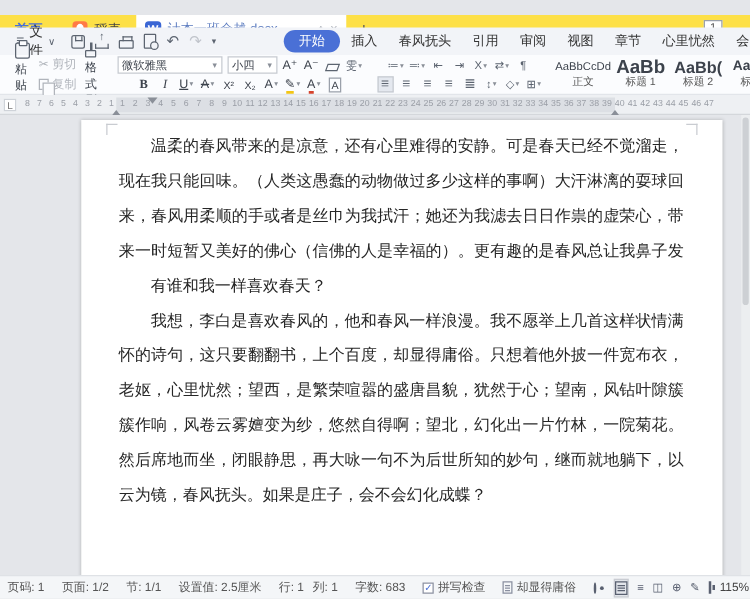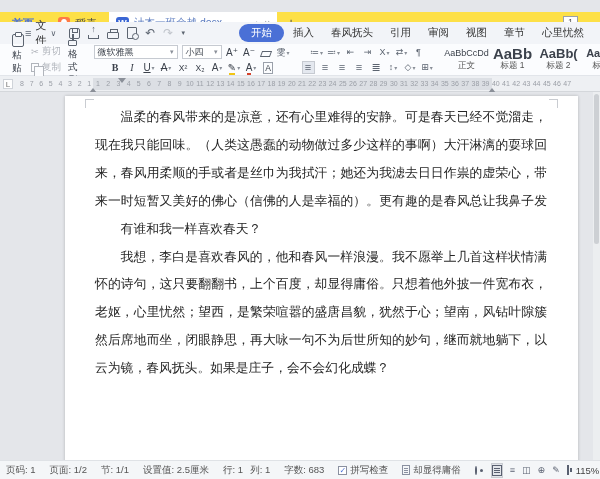--- a/index.html
+++ b/index.html
@@ -12,21 +12,21 @@
   .wtab.docer{color:#444}
   .docer-ic{width:12px;height:12px;background:#ff7a45;border-radius:3px;position:relative}
   .docer-ic:after{content:"";position:absolute;left:3px;top:2px;width:6px;height:8px;border-radius:50% 50% 50% 0;background:#fff}
   .wtab.doc{background:#fff;color:#5b7bbf;width:168px;padding:0 7px;justify-content:flex-start}
   .wlogo{width:13px;height:13px;background:#3a66d4;border-radius:3px;color:#fff;font-size:9px;font-weight:bold;text-align:center;line-height:13px;flex:0 0 auto}
   .doc-title{white-space:nowrap;overflow:hidden;text-overflow:ellipsis;font-size:10.5px;flex:1}
   .tab-ctl{color:#9aa0aa;font-size:10px;flex:0 0 auto}
   .plus{color:#555;font-size:14px;margin-left:10px}
   .badge1{position:absolute;right:22px;top:4px;width:15px;height:12px;border:1px solid #9aa0aa;background:#fff;font-size:9px;color:#555;text-align:center;line-height:11px}
   
-  #menubar{top:22px;height:22px;background:#f2f4f8;font-size:11px;color:#333;padding-left:20px;gap:2px}
+  #menubar{top:22px;height:22px;background:#f2f4f8;font-size:11px;color:#333;padding-left:8px;gap:2px}
   .filebtn{display:flex;align-items:center;gap:4px;padding:0 5px}
   .glyph{color:#5c6470}
   .qicons{display:flex;align-items:center;gap:8px;margin:0 6px}
   .ic{display:inline-block;position:relative}
   .ic-save{width:11px;height:11px;border:1.2px solid #5c6470;border-radius:2px}
   .ic-save:before{content:"";position:absolute;top:0;left:2px;width:4px;height:3px;border:1px solid #5c6470;border-top:none}
   .ic-tray{width:11px;height:4px;border:1.2px solid #5c6470;border-top:none;margin-top:8px}
   .ic-tray:before{content:"↑";position:absolute;top:-11px;left:2px;font-size:9px;color:#5c6470}
   .ic-print{width:12px;height:7px;border:1.2px solid #5c6470;border-radius:1px;margin-top:4px}
   .ic-print:before{content:"";position:absolute;top:-4px;left:2px;width:6px;height:3px;border:1px solid #5c6470;border-bottom:none}
@@ -385,20 +385,21 @@
     <span class="cmark" style="right:20px;transform:scaleX(-1)"></span>
     <div id="textcol">
       <div class="dline ind">温柔的春风带来的是凉意，还有心里难得的安静。可是春天已经不觉溜走，</div>
       <div class="dline">现在我只能回味。（人类这愚蠢的动物做过多少这样的事啊）大汗淋漓的耍球回</div>
       <div class="dline">来，春风用柔顺的手或者是丝巾为我拭汗；她还为我滤去日日作祟的虚荣心，带</div>
       <div class="dline">来一时短暂又美好的佛心（信佛的人是幸福的）。更有趣的是春风总让我鼻子发</div>
       <div class="dline ind pend">有谁和我一样喜欢春天？</div>
       <div class="dline ind">我想，李白是喜欢春风的，他和春风一样浪漫。我不愿举上几首这样状情满</div>
       <div class="dline">怀的诗句，这只要翻翻书，上个百度，却显得庸俗。只想着他外披一件宽布衣，</div>
       <div class="dline">老妪，心里忧然；望西，是繁荣喧嚣的盛唐昌貌，犹然于心；望南，风钻叶隙簇</div>
+      <div class="dline">簇作响，风卷云雾嬗变为纱，悠然自得啊；望北，幻化出一片竹林，一院菊花。</div>
       <div class="dline">然后席地而坐，闭眼静思，再大咏一句不为后世所知的妙句，继而就地躺下，以</div>
       <div class="dline pend">云为镜，春风抚头。如果是庄子，会不会幻化成蝶？</div>
     </div>
   </div>
   <div id="scrolltrack">
       <div id="scrollthumb"></div>
     </div>
 </div>
 
 <div id="statusbar" class="bar">

